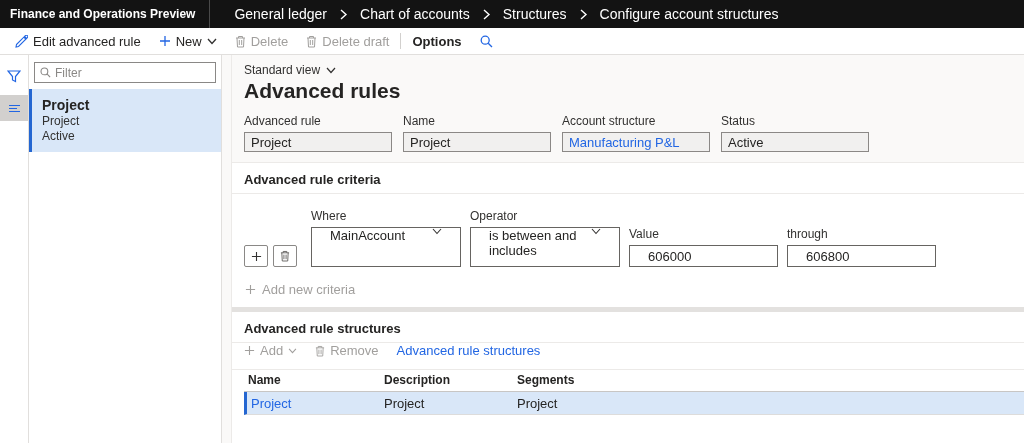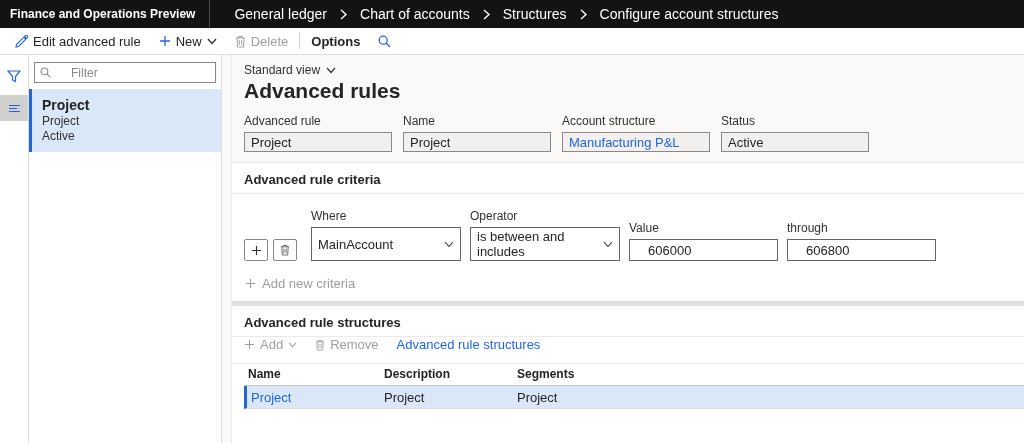--- a/index.html
+++ b/index.html
@@ -22,21 +22,21 @@
   .icon { display:inline-flex; align-items:center; }
 
   
   .bodyrow { display:flex; height:388px; }
 
   .iconstrip { width:29px; border-right:1px solid #e1dfdd; background:#fff; display:flex; flex-direction:column; align-items:center; padding-top:8px; }
   .strip-btn { width:28px; height:26px; display:flex; align-items:center; justify-content:center; cursor:pointer; }
   .strip-btn.selected { background:#d2d0ce; margin-top:6px; }
 
   .listpanel { width:193px; border-right:1px solid #e1dfdd; background:#fff; }
-  .filterbox { margin:7px 5px 6px 5px; height:21px; border:1px solid #8a8886; background:#fff; display:flex; align-items:center; padding:0 5px; gap:20px; }
+  .filterbox { margin:7px 5px 6px 5px; height:21px; border:1px solid #8a8886; background:#fff; display:flex; align-items:center; padding:0 5px; gap:4px; }
   .filterbox input { border:none; outline:none; width:100%; font-size:12px; font-family:"Liberation Sans",sans-serif; color:#323130; background:transparent; }
   .filterbox input::placeholder { color:#8a8886; }
   .list-item { background:#d9e7f8; border-left:3px solid #2466d1; padding:7px 10px 8px 10px; cursor:pointer; }
   .list-item .li-name { font-size:14px; font-weight:bold; color:#252423; line-height:18px; }
   .list-item .li-sub { font-size:12px; color:#323130; line-height:15px; }
 
   .splitter { width:10px; background:#faf9f8; border-right:1px solid #eceae8; cursor:col-resize; }
 
   
   .main { flex:1; background:#fff; display:flex; flex-direction:column; }
@@ -50,21 +50,21 @@
   .field input.linkval { color:#2266E3; }
 
   .section-title { font-size:13px; font-weight:bold; color:#252423; padding:9px 0 6px 0; }
   .sec { padding-left:12px; }
   .divider { border-bottom:1px solid #eceae8; margin-left:0; }
 
   .criteria-row { display:flex; align-items:flex-end; margin-top:15px; }
   .sqbtn { width:24px; height:22px; border:1px solid #8a8886; background:#fff; display:flex; align-items:center; justify-content:center; cursor:pointer; margin-right:5px; border-radius:2px; }
   .cfield { margin-left:9px; }
   .cfield .clabel { font-size:12px; color:#323130; margin-bottom:4px; }
-  .combo { height:34px; border:1px solid #666461; background:#fff; display:flex; align-items:center; justify-content:space-between; padding:0 6px; font-size:13px; color:#252423; cursor:pointer; }
+  .combo { height:40px; border:1px solid #666461; background:#fff; display:flex; align-items:flex-start; justify-content:space-between; padding:0 18px; font-size:13px; color:#252423; cursor:pointer; }
   .tbox { height:22px; border:1px solid #666461; background:#fff; display:flex; align-items:center; padding:0 18px; font-size:13px; color:#252423; }
   .w150 { width:150px; } .w149 { width:149px; }
   .add-criteria { display:flex; align-items:center; gap:6px; color:#a19f9d; font-size:13px; margin:15px 0 10px 1px; cursor:pointer; width:max-content; }
 
   .grayband { height:5px; background:#e3e1df; }
 
   .grid-toolbar { display:flex; align-items:flex-start; gap:18px; height:26px; font-size:13px; }
   .gt-item { display:flex; align-items:center; gap:5px; color:#a19f9d; cursor:default; }
   .gt-link { color:#2266E3; cursor:pointer; }
 
@@ -127,20 +127,28 @@
           </svg>
         </span>
     </div>
     <div class="act disabled">
       <span class="icon">
           <svg width="11" height="13" viewBox="0 0 11 13">
             <path d="M1 3 H10 M3.5 3 V1.5 H7.5 V3 M2 3 L2.5 12 H8.5 L9 3 M4.3 5 V10 M6.7 5 V10" fill="none" stroke="#a19f9d" stroke-width="1"></path>
           </svg>
         </span>
       <span>Delete</span>
+    </div>
+    <div class="act disabled">
+      <span class="icon">
+          <svg width="11" height="13" viewBox="0 0 11 13">
+            <path d="M1 3 H10 M3.5 3 V1.5 H7.5 V3 M2 3 L2.5 12 H8.5 L9 3 M4.3 5 V10 M6.7 5 V10" fill="none" stroke="#a19f9d" stroke-width="1"></path>
+          </svg>
+        </span>
+      <span>Delete draft</span>
     </div>
     <div class="vdiv"></div>
     <div class="act bold">
       <span>Options</span>
     </div>
     <div class="act">
       <span class="icon">
           <svg width="13" height="13" viewBox="0 0 13 13">
             <circle cx="5.2" cy="5.2" r="4" fill="none" stroke="#2266E3" stroke-width="1.3"></circle>
             <line x1="8.2" y1="8.2" x2="12" y2="12" stroke="#2266E3" stroke-width="1.3"></line>

